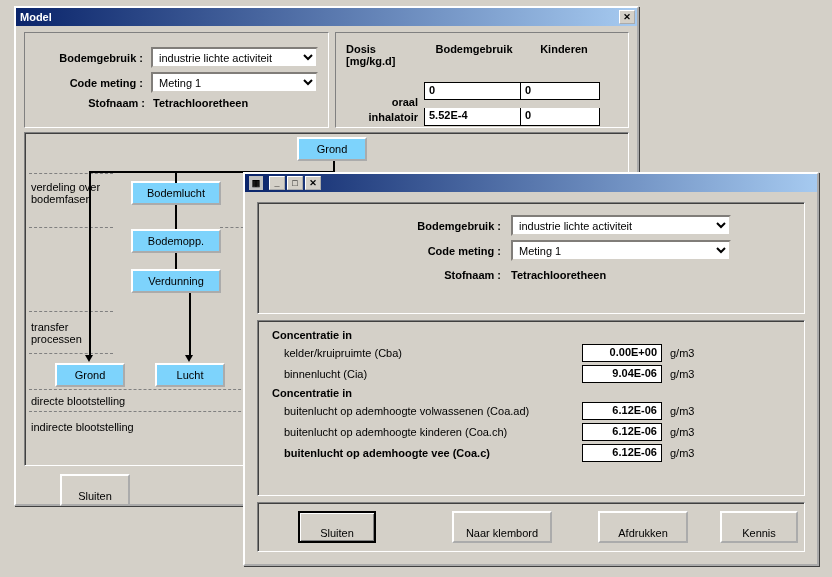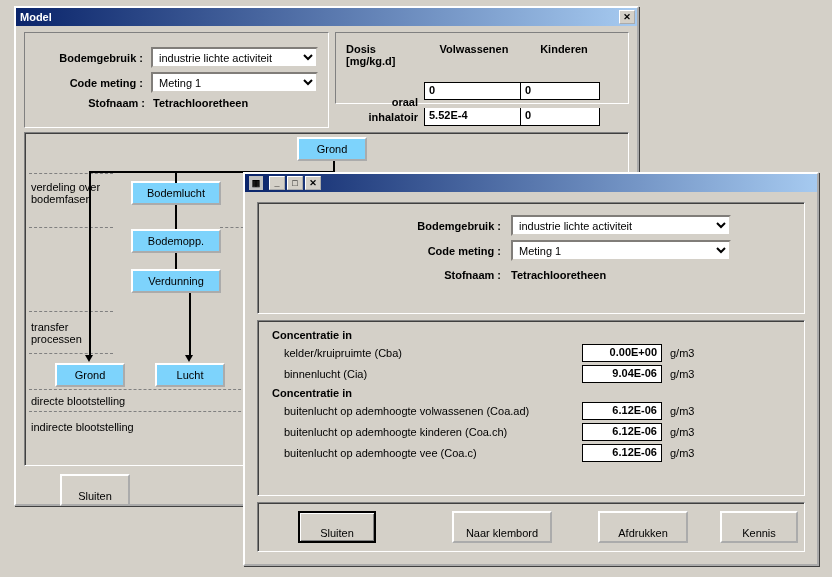--- a/index.html
+++ b/index.html
@@ -144,27 +144,27 @@
         <select class="select" style="width:170px;margin-left:8px;">
           <option>Meting 1</option>
         </select>
       </div>
       <div class="row">
         <span class="lbl" style="width:110px;">Stofnaam :</span>
         <span class="bold" style="margin-left:8px;">Tetrachlooretheen</span>
       </div>
     </div>
 
-    <div class="groupbox" style="flex:1; height:72px;">
+    <div class="groupbox" style="flex:1; height:96px;">
       <div style="display:flex;">
         <div style="width:78px;">
           <div class="bold">Dosis</div>
           <div class="bold">[mg/kg.d]</div>
         </div>
-        <div class="bold" style="width:100px;text-align:center;">Volwassenen</div>
+        <div class="bold" style="width:100px;text-align:center;">Bodemgebruik</div>
         <div class="bold" style="width:80px;text-align:center;">Kinderen</div>
       </div>
       <div style="display:flex;align-items:center;margin-top:6px;">
         <span class="bold" style="width:78px;text-align:right;padding-right:6px;margin-top:23px;">oraal</span>
         <span class="textcell" style="width:96px;border-right:none;">0</span>
         <span class="textcell" style="width:80px;">0</span>
       </div>
       <div style="display:flex;align-items:center;">
         <span class="bold" style="width:78px;text-align:right;padding-right:6px;">inhalatoir</span>
         <span class="textcell" style="width:96px;border-right:none;border-top:none;">5.52E-4</span>
@@ -267,21 +267,21 @@
           <span style="width: 310px; padding-left: 12px;">buitenlucht op ademhoogte volwassenen  (Coa.ad)</span>
           <span class="valcell">6.12E-06</span>
           <span style="margin-left: 8px;">g/m3</span>
         </div>
         <div class="row" style="margin: 3px 0px;">
           <span style="width: 310px; padding-left: 12px;">buitenlucht op ademhoogte kinderen  (Coa.ch)</span>
           <span class="valcell">6.12E-06</span>
           <span style="margin-left: 8px;">g/m3</span>
         </div>
         <div class="row" style="margin: 3px 0px;">
-          <span style="width: 310px; padding-left: 12px;">buitenlucht op ademhoogte vee  (Coa.c)</span>
+          <span style="width: 310px; padding-left: 12px; font-weight: bold;">buitenlucht op ademhoogte vee  (Coa.c)</span>
           <span class="valcell">6.12E-06</span>
           <span style="margin-left: 8px;">g/m3</span>
         </div>
       </div>
   </div>
 
   <div class="panel" style="margin:6px 12px 10px 12px; padding:8px 8px; display:flex; align-items:center;">
     <button class="btn default" style="min-width:78px;">Sluiten</button>
     <div style="flex:0 0 44px;"></div>
     <button class="btn" style="min-width:100px;">Naar klembord</button>

